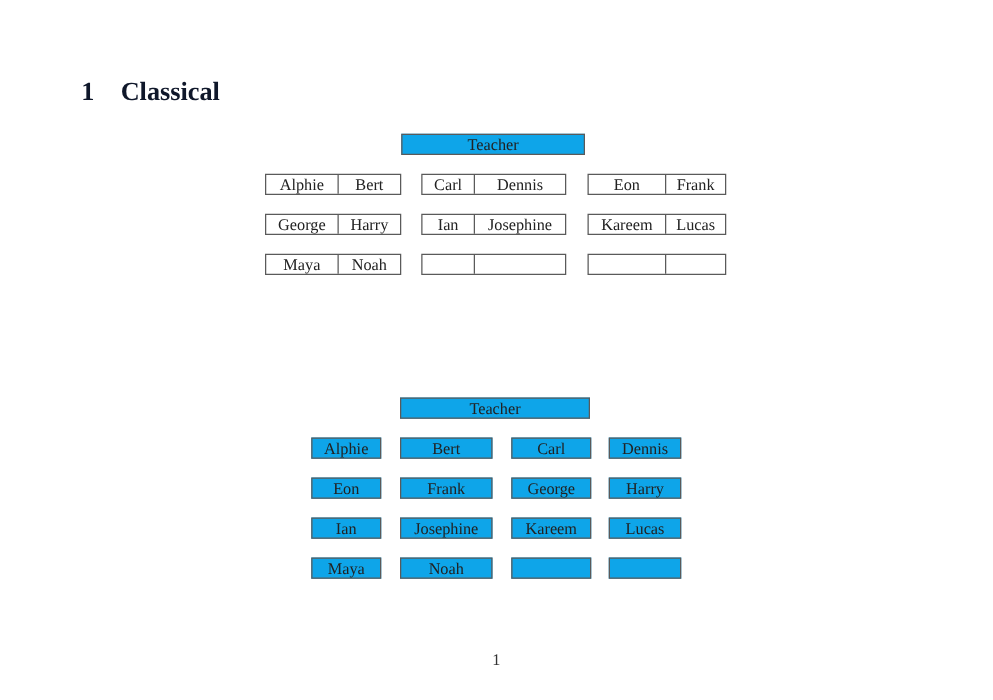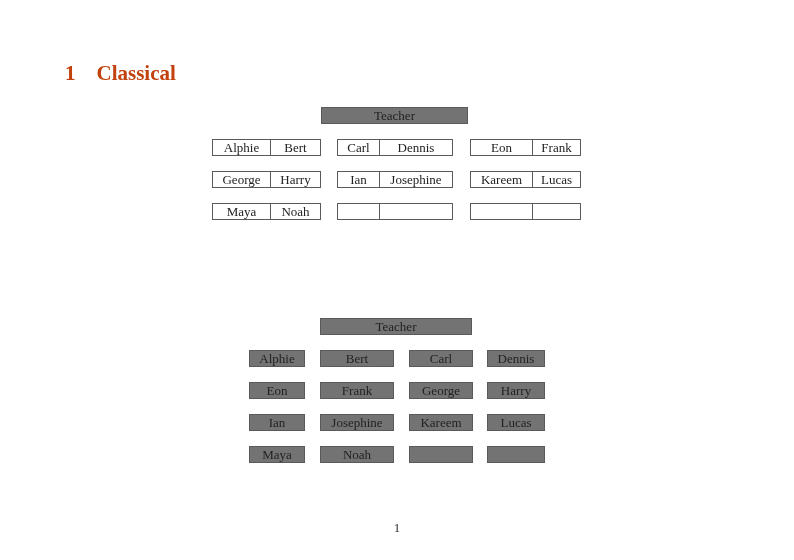--- a/index.html
+++ b/index.html
@@ -13,28 +13,28 @@
     color: #222222;
     overflow: hidden;
   }
   .section-heading {
     position: absolute;
     left: 65px;
     font-weight: bold;
     font-size: 21px;
     line-height: 1.1;
     white-space: nowrap;
-    color: #c2410c;
+    color: #0f172a;
   }
   .sec-num { display: inline-block; margin-right: 21px; }
   .box {
     position: absolute;
     height: 17px;
     border: 1px solid #5a5a5a;
-    background: #737373;
+    background: #0ea5e9;
     display: flex;
     align-items: center;
     justify-content: center;
     font-size: 13px;
     line-height: 1;
     white-space: nowrap;
   }
   .desk {
     position: absolute;
     height: 17px;

